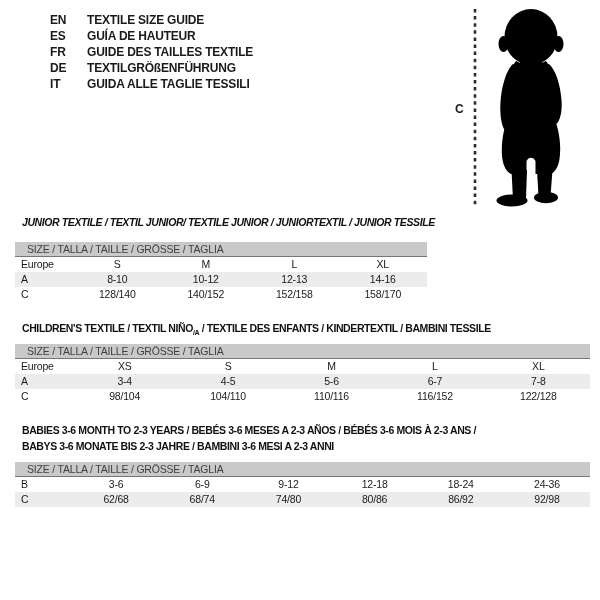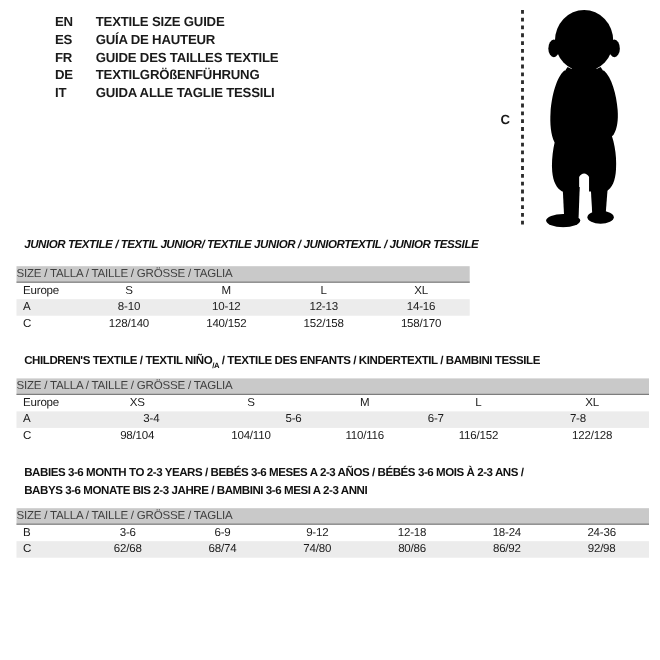--- a/index.html
+++ b/index.html
@@ -22,21 +22,21 @@
   #sec0-title{top:214px;font-style:italic;}
   #sec1-title{top:320px;}
   #sec2-title{top:422px;}
   .subscript{font-size:7px;vertical-align:sub;}
   
   .tbl{position:absolute;left:15px;}
   #tbl0{top:242px;width:412px;}
   #tbl1{top:344px;width:575px;}
   #tbl2{top:462px;width:575px;}
   .tbl-head{height:14px;line-height:14px;background:#c9c9c9;color:#3f3f3f;
-    font-size:10.5px;letter-spacing:-0.2px;padding-left:0;
+    font-size:10.5px;letter-spacing:-0.2px;padding-left:12px;
     border-bottom:1px solid #757575;}
   .tbl-row{display:flex;height:15px;line-height:15px;font-size:10.5px;letter-spacing:-0.2px;}
   .tbl-row.shaded{background:#ececec;}
   .row-label{width:58px;padding-left:6px;box-sizing:border-box;}
   .cell{flex:1;text-align:center;}
   
   .footnotes{position:absolute;left:22px;top:534px;}
   .footnote{font-size:11px;font-weight:bold;letter-spacing:-0.3px;
     line-height:17px;white-space:nowrap;color:#111;}
 </style>
@@ -143,20 +143,21 @@
         <div class="row-label">Europe</div>
         <div class="cell">XS</div>
         <div class="cell">S</div>
         <div class="cell">M</div>
         <div class="cell">L</div>
         <div class="cell">XL</div>
       </div>
       <div class="tbl-row shaded">
         <div class="row-label">A</div>
         <div class="cell">3-4</div>
+        <div class="cell">4-5</div>
         <div class="cell">5-6</div>
         <div class="cell">6-7</div>
         <div class="cell">7-8</div>
       </div>
       <div class="tbl-row">
         <div class="row-label">C</div>
         <div class="cell">98/104</div>
         <div class="cell">104/110</div>
         <div class="cell">110/116</div>
         <div class="cell">116/152</div>

